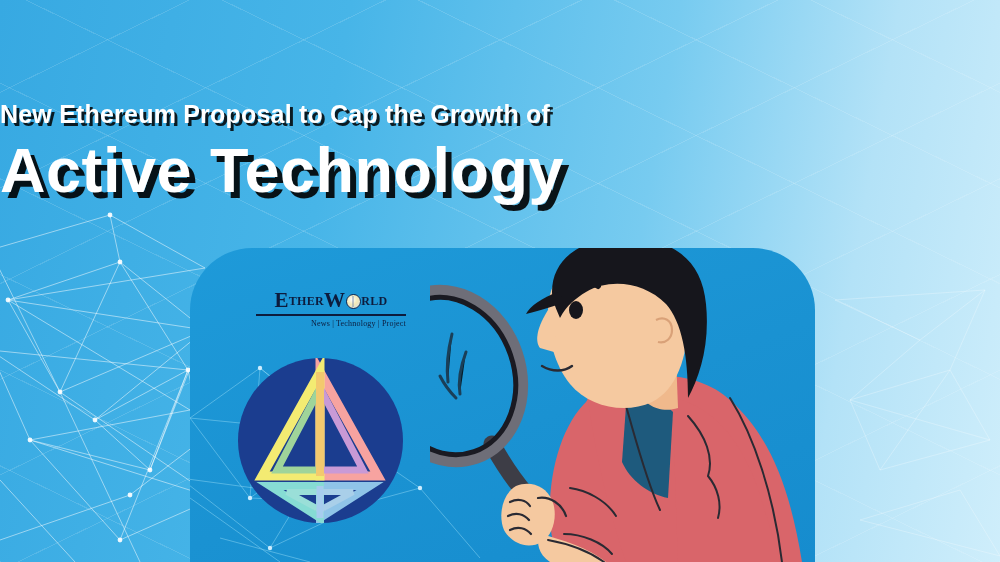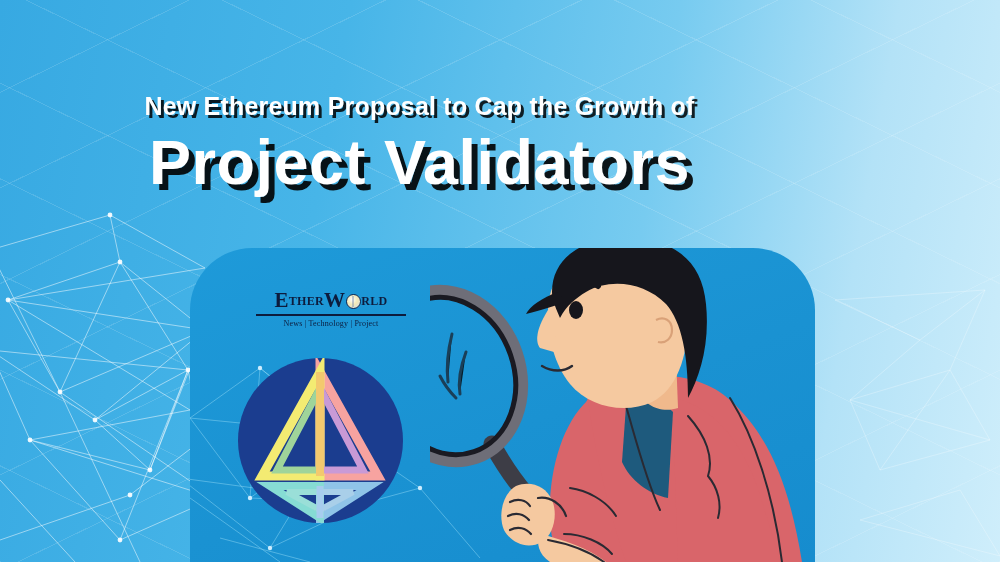--- a/index.html
+++ b/index.html
@@ -65,35 +65,35 @@
     position:relative; top:1px;
   }
   .logo-globe::after {
     content:"";
     position:absolute; left:50%; top:1px; bottom:1px; width:1px;
     background:#7e8fb0; transform:translateX(-.5px);
   }
   .logo-rule { height:2px; background:#0d1c3d; margin:3px 0 3px; }
   .logo-tag {
     font-family:"Liberation Serif", serif;
-    font-size:8px; letter-spacing:.2px; color:#0d1c3d; white-space:nowrap;
+    font-size:8px; letter-spacing:.2px; color:#0d1c3d; white-space:nowrap;text-align:right;
   }
 
   
   .eth {
     position:absolute; left:48px; top:110px;
     width:165px; height:165px; border-radius:50%;
     background:#1b3d8f;
   }
   .eth svg { display:block; }
 
   
   .titles {
-    position:absolute; left:0; top:4px; width:839px;
-    text-align:center; z-index:6;
+    position:absolute; left:0; top:12px; width:839px;
+    text-align:left; z-index:6;
   }
   .subtitle {
     margin-top:88px;
     font-size:25px; font-weight:bold; color:#ffffff;
     letter-spacing:.2px;
     text-shadow:3px 3px 0 rgba(0,0,0,.85);
   }
   .title {
     margin-top:9px;
     font-size:63px; font-weight:bold; color:#ffffff;
@@ -256,16 +256,16 @@
         <path d="M80 282 C88 278 96 280 101 286"></path>
       </g>
 
       <path d="M110 286 C134 292 158 300 176 314 L120 314 C108 306 106 294 110 286 Z" fill="#f5c9a0"></path>
       <path d="M118 292 C140 296 160 304 174 314" stroke="#2a2a33" stroke-width="2" fill="none" stroke-linecap="round"></path>
     </svg>
   </div>
 
   <div class="titles">
     <div class="subtitle">New Ethereum Proposal to Cap the Growth of</div>
-    <div class="title">Project Validators</div>
+    <div class="title">Active Technology</div>
   </div>
 
 </div>
 
 </body></html>

